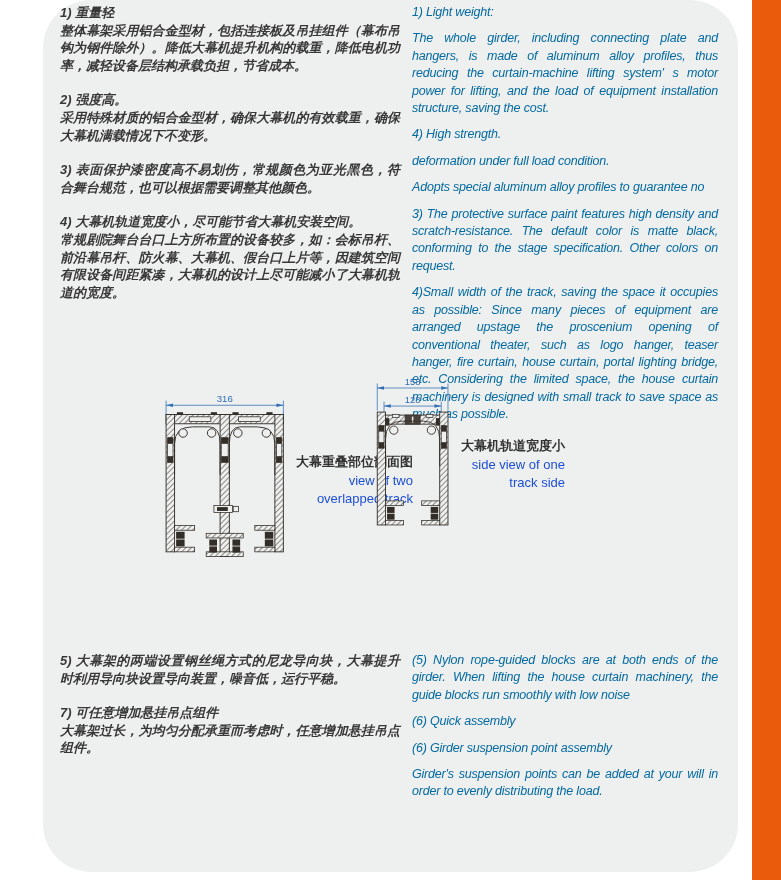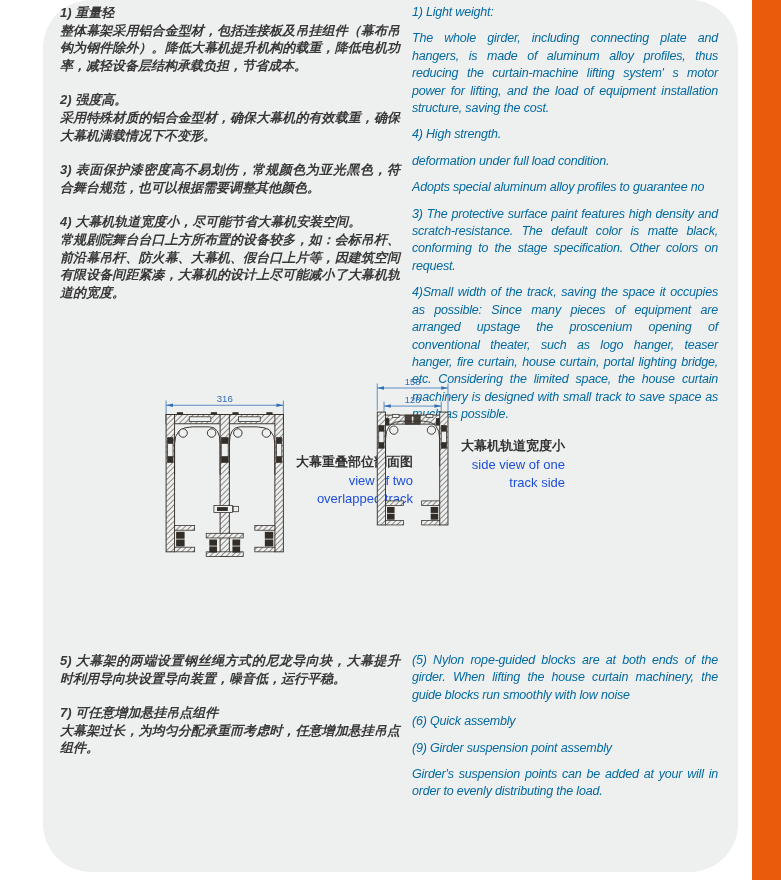--- a/index.html
+++ b/index.html
@@ -207,20 +207,20 @@
 
     <div class="row bottom-row">
       <div class="col col-zh">
         <p>5) 大幕架的两端设置钢丝绳方式的尼龙导向块，大幕提升时利用导向块设置导向装置，噪音低，运行平稳。</p>
         <p>7) 可任意增加悬挂吊点组件
 大幕架过长，为均匀分配承重而考虑时，任意增加悬挂吊点组件。</p>
       </div>
       <div class="col col-en">
         <p>(5) Nylon rope-guided blocks are at both ends of the girder. When lifting the house curtain machinery, the guide blocks run smoothly with low noise</p>
         <p>(6) Quick assembly</p>
-        <p>(9) Girder suspension point assembly</p>
+        <p>(6) Girder suspension point assembly</p>
         <p>Girder's suspension points can be added at your will in order to evenly distributing the load.</p>
       </div>
     </div>
 
   </div>
   <div class="accent-bar"></div>
 </div>
 
 </body></html>

